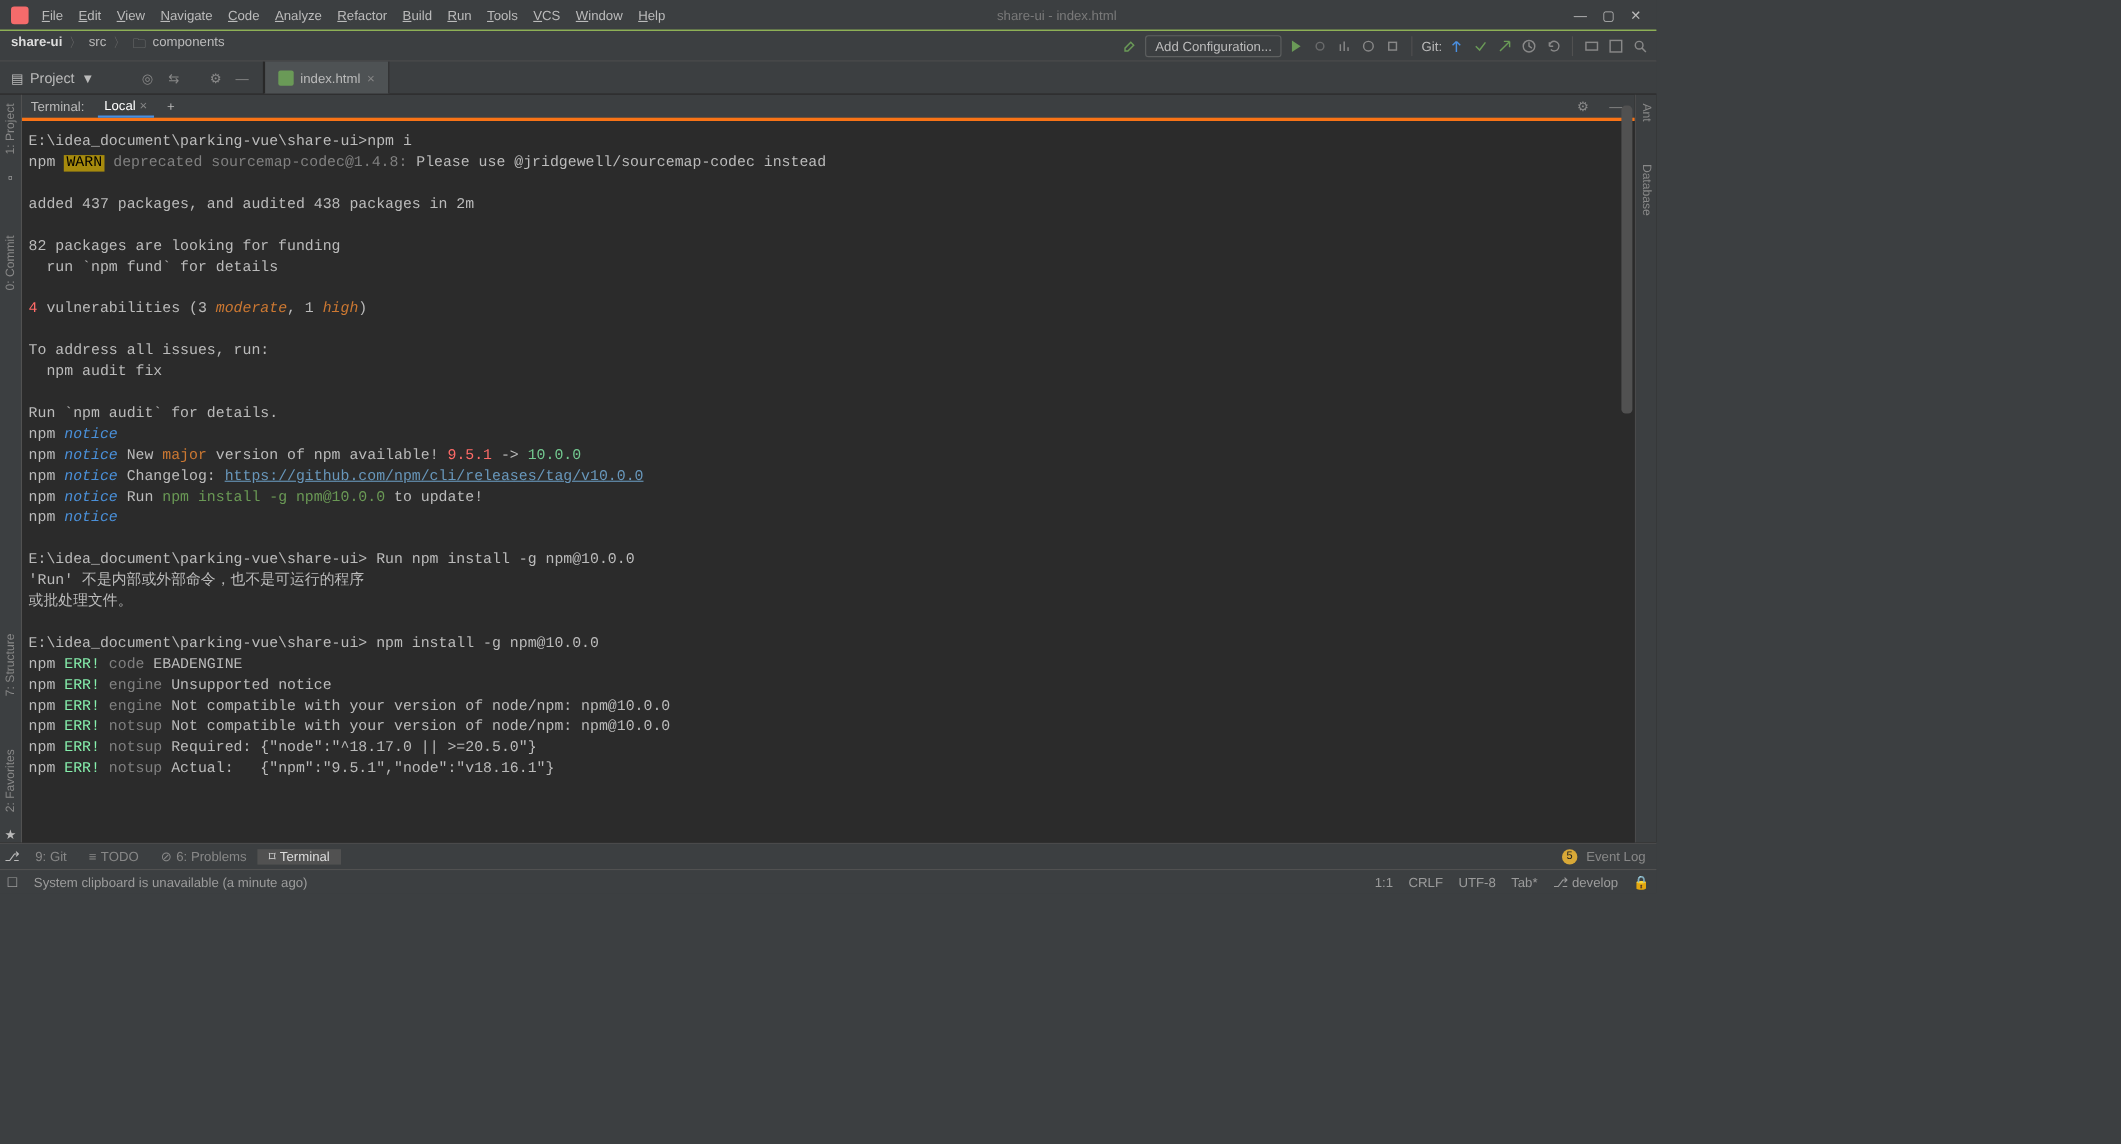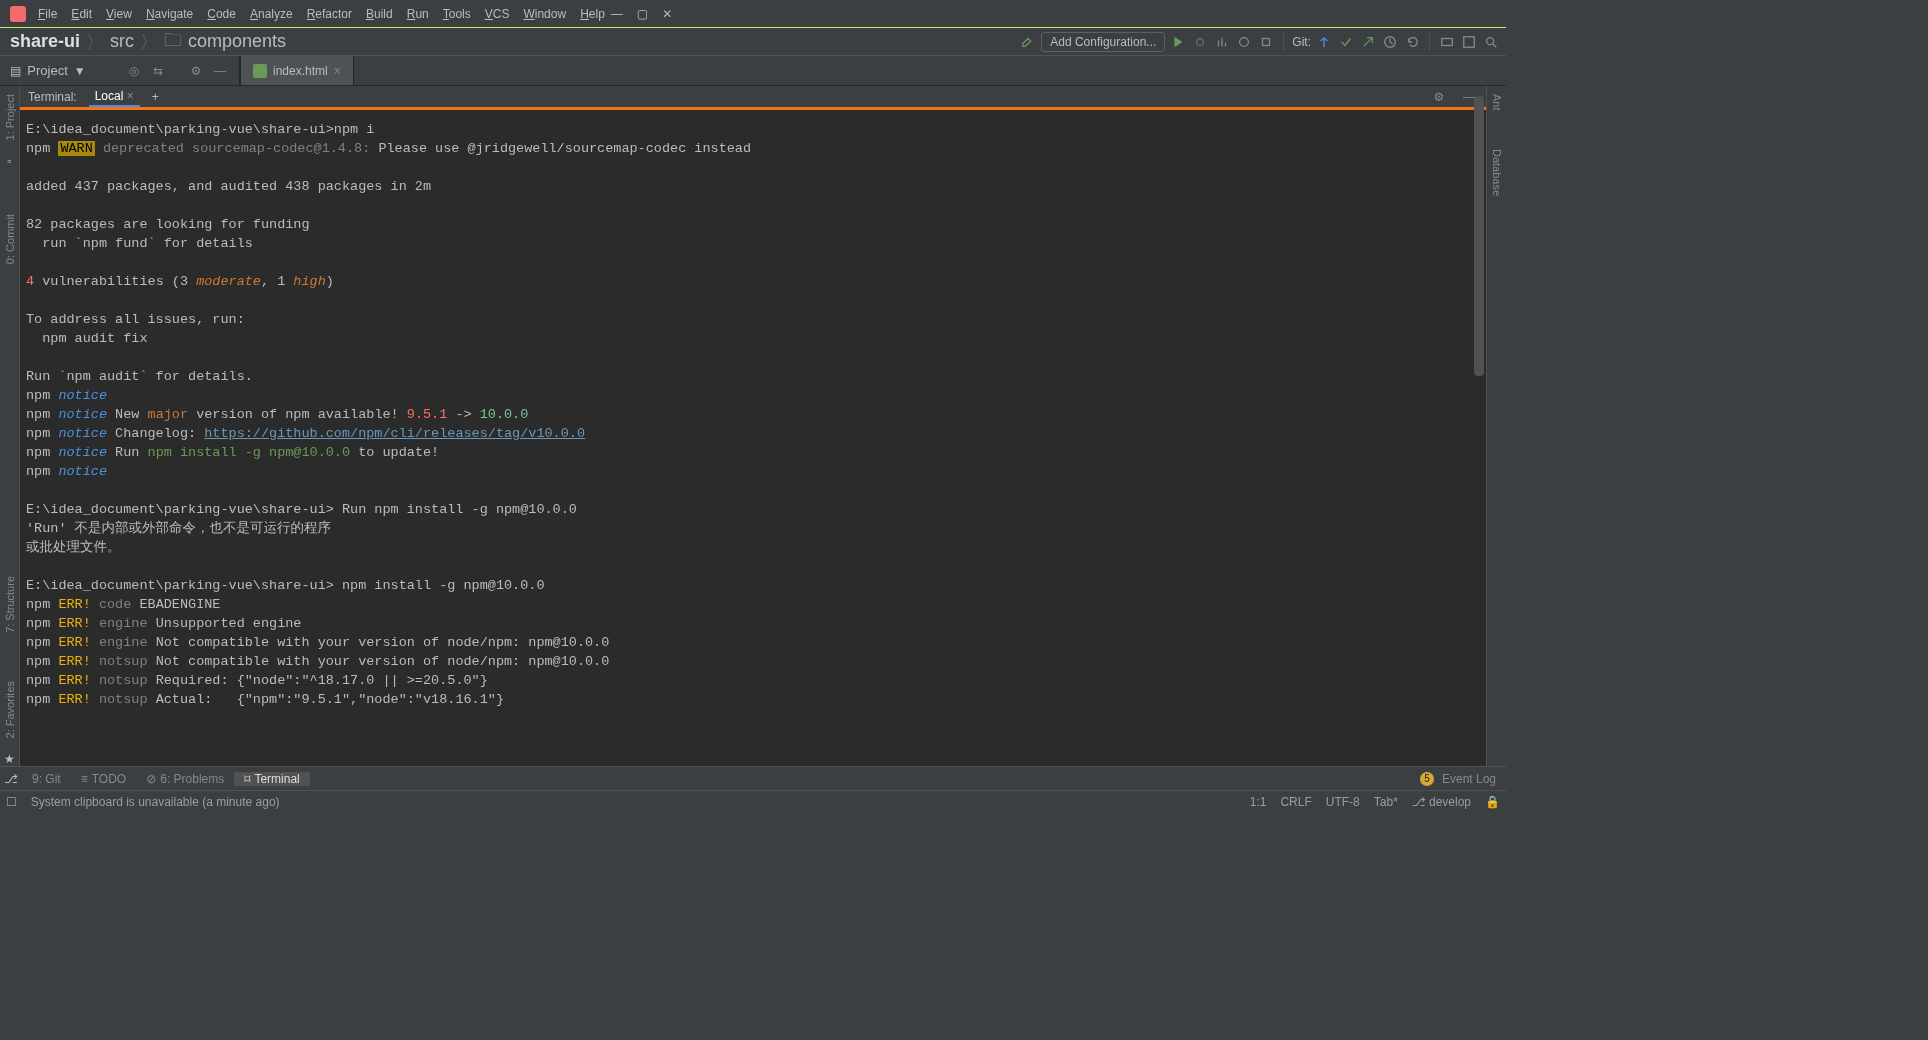--- a/index.html
+++ b/index.html
@@ -34,21 +34,21 @@
 
 
 .navbar {
   height: 28px;
   background: #3c3f41;
   display: flex;
   align-items: center;
   border-bottom: 1px solid #515151;
   padding-left: 10px;
 }
-.breadcrumb { display: flex; align-items: center; gap: 6px; font-size: 18px; }
+.breadcrumb { display: flex; gap: 6px; font-size: 12px; }
 .breadcrumb .sep { color: #6b6b6b; }
 .nav-spacer { flex: 1; }
 .toolbar-right { display: flex; align-items: center; gap: 4px; padding-right: 6px; }
 .toolbar-right .combo {
   border: 1px solid #5e6060; background: #3c3f41; padding: 2px 8px; border-radius: 3px; color: #bbbbbb;
 }
 .toolbar-right .sep { width: 1px; height: 18px; background: #515151; margin: 0 4px; }
 .ticon { width: 18px; height: 18px; display: inline-flex; align-items: center; justify-content: center; color: #888; }
 .ticon svg { width: 14px; height: 14px; }
 .ticon.play { color: #6a9a57; }
@@ -112,21 +112,21 @@
   flex: 1; background: #2b2b2b; color: #bbbbbb;
   font-family: Consolas, "Courier New", monospace; font-size: 13.5px; line-height: 19px;
   padding: 10px 6px; overflow-y: auto; white-space: pre;
 }
 .term-body .warn { background: #a68a0d; color: #000; padding: 0 2px; }
 .term-body .dep, .term-body .mod { color: #808080; }
 .term-body .num-red { color: #ff6b68; }
 .term-body .num-teal { color: #73c990; }
 .term-body .ky { color: #cc7832; font-style: italic; }
 .term-body .notice { color: #4a90d9; font-style: italic; }
-.term-body .err { color: #eab308; }
+.term-body .err { color: #86efac; }
 .term-body .link { color: #6897bb; text-decoration: underline; }
 .term-body .cmd { color: #6a9955; }
 .term-body .keyword { color: #cc7832; }
 
 
 .scrollnub { position: absolute; right: 22px; top: 10px; width: 10px; height: 280px; background: #515151; border-radius: 4px; }
 
 
 .bottomtabs {
   height: 24px; background: #3c3f41; display: flex; align-items: center;
@@ -160,20 +160,21 @@
       <span><u>C</u>ode</span>
       <span><u>A</u>nalyze</span>
       <span><u>R</u>efactor</span>
       <span><u>B</u>uild</span>
       <span><u>R</u>un</span>
       <span><u>T</u>ools</span>
       <span><u>V</u>CS</span>
       <span><u>W</u>indow</span>
       <span><u>H</u>elp</span>
     </div>
+  <div class="center">share-ui - index.html</div>
   <div class="winbtns">
     <span>—</span>
     <span>▢</span>
     <span>✕</span>
   </div>
 </div>
 
 <div class="navbar">
   <div class="breadcrumb">
     <b style="color:#ddd;">share-ui</b>
@@ -335,21 +336,21 @@
 <span class="">npm </span><span class="notice">notice</span><span class=""> Changelog: </span><span class="link">https://github.com/npm/cli/releases/tag/v10.0.0</span>
 <span class="">npm </span><span class="notice">notice</span><span class=""> Run </span><span class="cmd">npm install -g npm@10.0.0</span><span class=""> to update!</span>
 <span class="">npm </span><span class="notice">notice</span>
 
 <span class="">E:\idea_document\parking-vue\share-ui&gt; Run npm install -g npm@10.0.0</span>
 <span class="">'Run' 不是内部或外部命令，也不是可运行的程序</span>
 <span class="">或批处理文件。</span>
 
 <span class="">E:\idea_document\parking-vue\share-ui&gt; npm install -g npm@10.0.0</span>
 <span class="">npm </span><span class="err">ERR!</span><span class=""> </span><span class="dep">code</span><span class=""> EBADENGINE</span>
-<span class="">npm </span><span class="err">ERR!</span><span class=""> </span><span class="dep">engine</span><span class=""> Unsupported engine</span>
+<span class="">npm </span><span class="err">ERR!</span><span class=""> </span><span class="dep">engine</span><span class=""> Unsupported notice</span>
 <span class="">npm </span><span class="err">ERR!</span><span class=""> </span><span class="dep">engine</span><span class=""> Not compatible with your version of node/npm: npm@10.0.0</span>
 <span class="">npm </span><span class="err">ERR!</span><span class=""> </span><span class="dep">notsup</span><span class=""> Not compatible with your version of node/npm: npm@10.0.0</span>
 <span class="">npm </span><span class="err">ERR!</span><span class=""> </span><span class="dep">notsup</span><span class=""> Required: {"node":"^18.17.0 || &gt;=20.5.0"}</span>
 <span class="">npm </span><span class="err">ERR!</span><span class=""> </span><span class="dep">notsup</span><span class=""> Actual:   {"npm":"9.5.1","node":"v18.16.1"}</span>
 </div>
   </div>
   <div class="scrollnub"></div>
 </div>
 
 <div class="bottomtabs">

